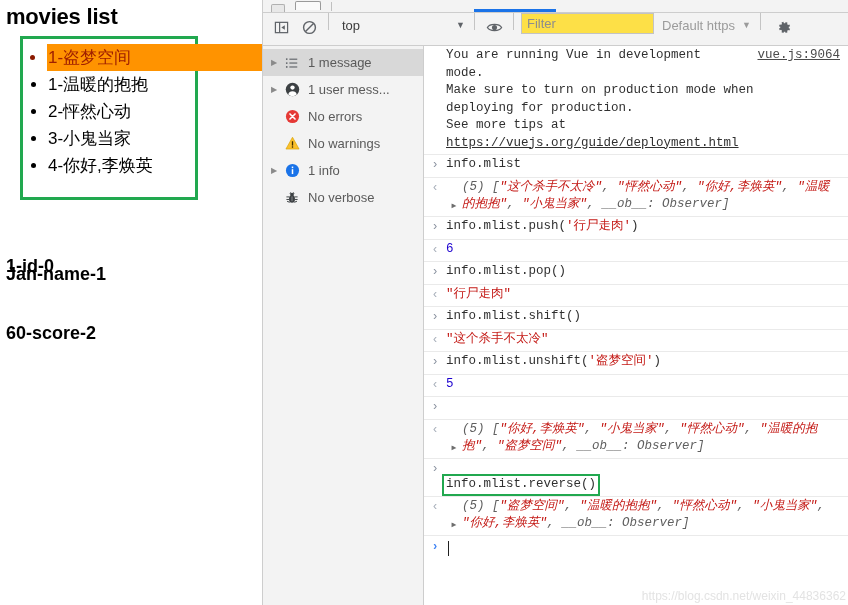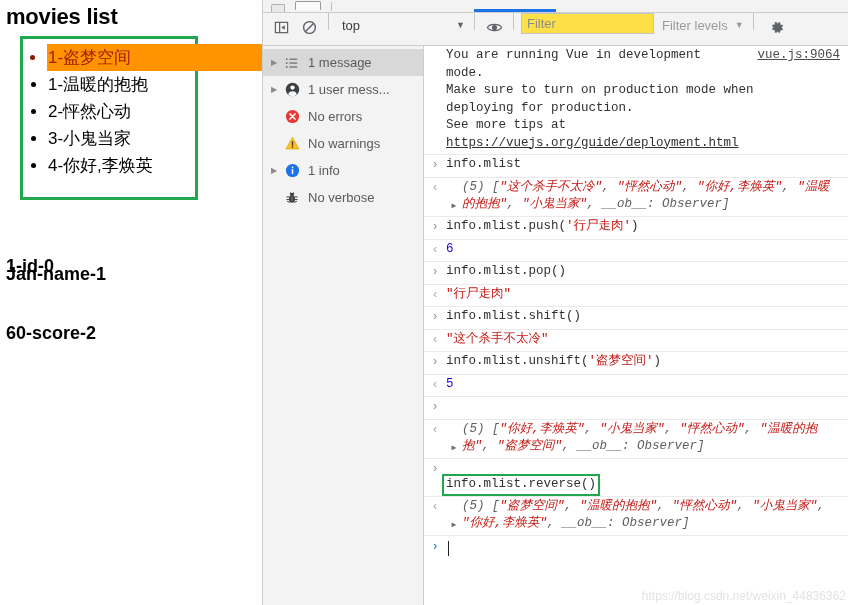--- a/index.html
+++ b/index.html
@@ -240,21 +240,21 @@
           <path d="M1.5 9 C4 4.6, 14 4.6, 16.5 9 C14 13.4, 4 13.4, 1.5 9 Z" fill="none" stroke="#5f6368" stroke-width="1.4"></path>
           <circle cx="9" cy="9" r="2.7" fill="#5f6368"></circle>
         </svg>
       </div>
 
       <div class="tb-sep"></div>
 
       <input class="tb-filter" type="text" placeholder="Filter" style="">
 
       <div class="tb-levels">
-        <span>Filter levels</span>
+        <span>Default https</span>
         <span class="caret">▼</span>
       </div>
 
       <div class="tb-sep"></div>
 
       <div class="tb-btn tb-gear">
         <svg width="17" height="17" viewBox="0 0 18 18">
           <path fill="#5f6368" d="M9 6.2a2.8 2.8 0 1 0 0 5.6 2.8 2.8 0 0 0 0-5.6zm0 4.2a1.4 1.4 0 1 1 0-2.8 1.4 1.4 0 0 1 0 2.8z"></path>
           <path fill="#5f6368" d="M16 10.2l-1.4-.5a5.6 5.6 0 0 0 0-1.4l1.4-.5-.8-2-1.4.5a5.6 5.6 0 0 0-1-1l.5-1.4-2-.8-.5 1.4a5.6 5.6 0 0 0-1.4 0L8.9 3l-2 .8.5 1.4a5.6 5.6 0 0 0-1 1L5 5.7l-.8 2 1.4.5a5.6 5.6 0 0 0 0 1.4L4.2 10l.8 2 1.4-.5a5.6 5.6 0 0 0 1 1L6.9 14l2 .8.5-1.4a5.6 5.6 0 0 0 1.4 0l.5 1.4 2-.8-.5-1.4a5.6 5.6 0 0 0 1-1l1.4.5z"></path>
         </svg>

